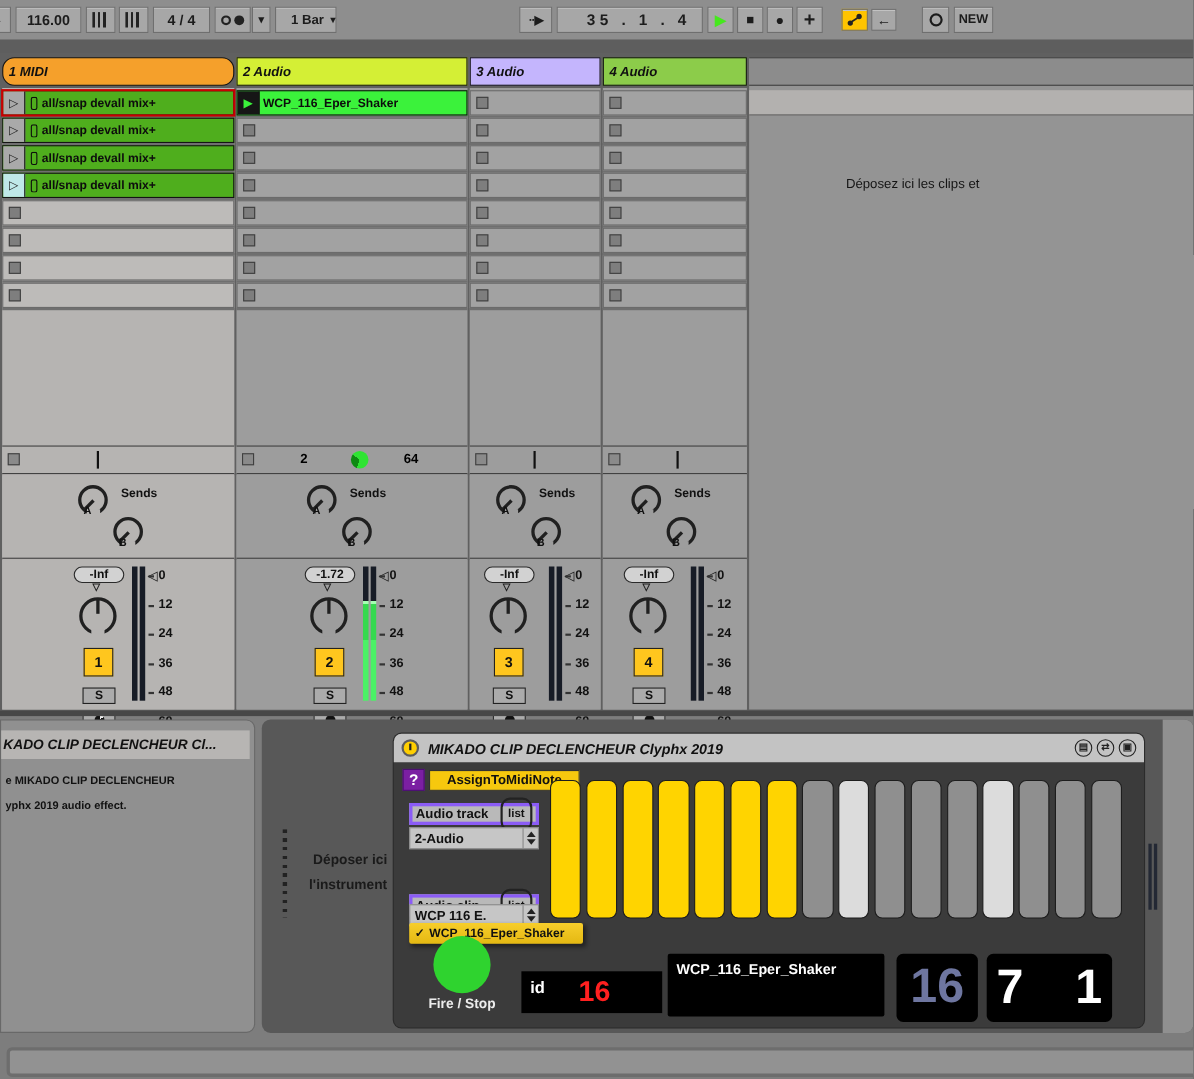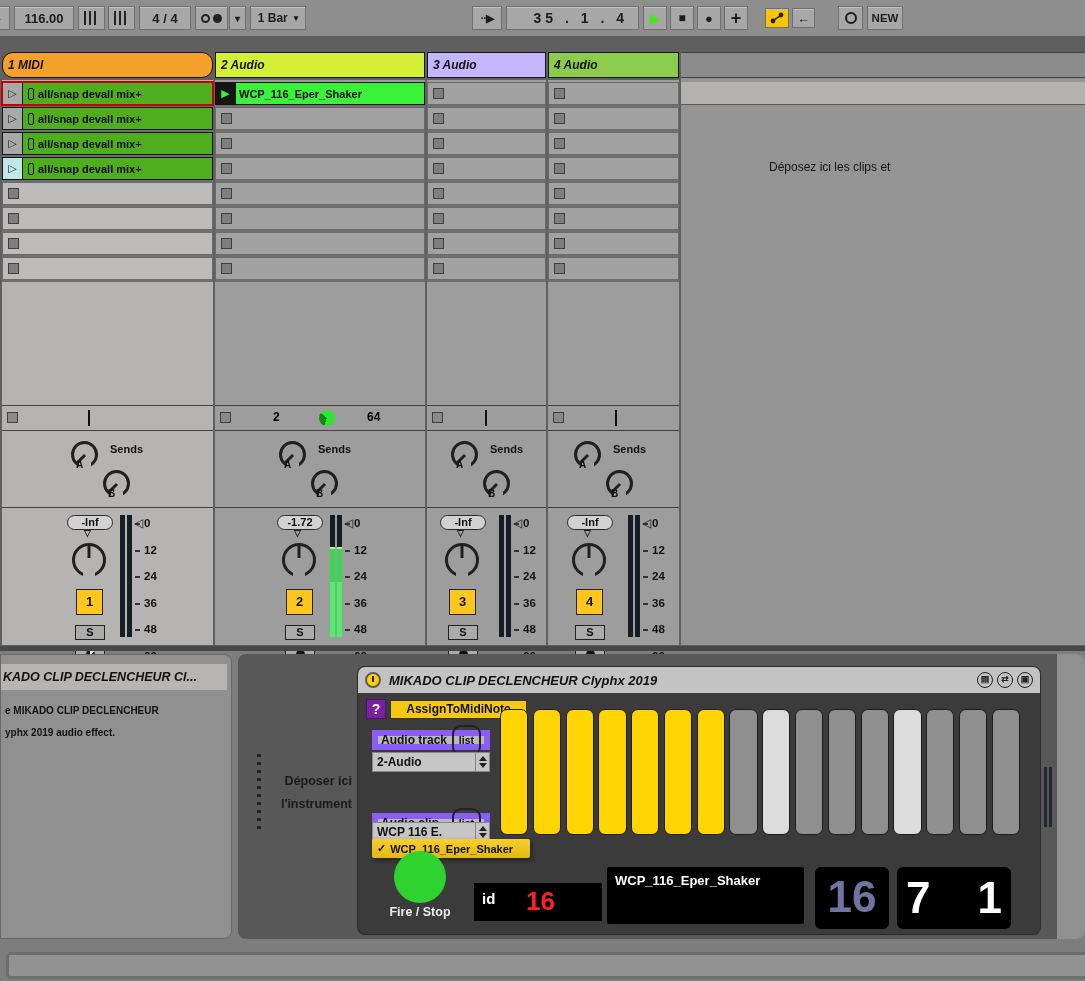--- a/index.html
+++ b/index.html
@@ -14,21 +14,21 @@
         display:flex;align-items:center;justify-content:center;}
   .clippedbtn{left:-16px;width:26px;}
   .tempo{left:14px;width:60px;}
   .nudge{width:27px;} .nudge1{left:78px;} .nudge2{left:108px;}
   .bars{width:15px;height:14px;background:repeating-linear-gradient(to right,#222 0 2px,transparent 2px 5px);}
   .tsig{left:139px;width:52px;}
   .metro{left:195px;width:33px;}
   .mo{width:9px;height:9px;border:2px solid #222;border-radius:50%;}
   .mf{width:9px;height:9px;background:#222;border-radius:50%;margin-left:3px;}
   .arrowbtn{left:229px;width:17px;font-size:10px;}
-  .quant{left:250px;width:56px;font-size:12px;gap:6px;}
+  .quant{left:250px;width:56px;font-size:12px;gap:6px;justify-content:flex-end;}
   .qarr{font-size:9px;}
   .follow{left:472px;width:30px;font-size:11px;letter-spacing:-1px;}
   .pos{left:506px;width:133px;font-size:14px;letter-spacing:4px;justify-content:flex-end;padding-right:10px;}
   .playb{left:643px;width:24px;color:#46e81e;font-size:13px;}
   .stopb{left:670px;width:24px;font-size:12px;}
   .recb{left:697px;width:24px;font-size:13px;}
   .odub{left:724px;width:24px;font-size:18px;}
   .midimap{left:765px;top:8px;width:24px;height:20px;background:#ffc400;}
   .backarr{left:792px;top:8px;width:23px;height:20px;font-size:13px;}
   .drawo{left:838px;width:25px;}
@@ -121,21 +121,21 @@
   .pwr::after{content:'';position:absolute;left:50%;top:2px;width:2px;height:6px;background:#222;transform:translateX(-50%);}
   .dev-name{font-weight:bold;font-style:italic;font-size:13px;color:#111;flex:1;white-space:nowrap;}
   .dev-icons{display:flex;gap:4px;}
   .dev-icons i{width:16px;height:16px;border:1.5px solid #222;border-radius:50%;color:#222;font-size:9px;line-height:13px;
                text-align:center;font-style:normal;font-weight:bold;}
   .dev-body{position:relative;height:241px;}
   .helpbtn{position:absolute;left:8px;top:6px;width:20px;height:20px;background:#7b1fa2;border:1px solid #4a1070;
            color:#fff;font-weight:bold;font-size:14px;text-align:center;line-height:19px;}
   .assignbtn{position:absolute;left:32px;top:7px;width:137px;height:19px;background:#f6c80e;border:1px solid #333;
              color:#111;font-weight:bold;font-size:12px;text-align:center;line-height:17px;}
-  .fieldlabel{position:absolute;left:14px;width:118px;height:20px;background:#b9b9b9;border:6px solid #8b5cf6;
+  .fieldlabel{position:absolute;left:14px;width:118px;height:20px;background:#b9b9b9;border:3px solid #8b5cf6;
               display:flex;align-items:center;font-weight:bold;font-size:12px;color:#111;padding:0 3px;}
   .fieldlabel .grow{flex:1;}
   .listpill{border:2px solid #222;border-radius:9px;font-size:10.5px;font-weight:bold;padding:8px 5px;line-height:11px;color:#111;}
   .flabel1{top:37px;} .flabel2{top:120px;}
   .dropdown{position:absolute;left:14px;width:118px;height:20px;background:#c6c6c6;border:1px solid #888;
             display:flex;align-items:center;font-weight:bold;font-size:12px;color:#111;padding-left:4px;}
   .dd1{top:59px;} .dd2{top:129px;}
   .dropdown .grow{flex:1;white-space:nowrap;overflow:hidden;}
   .spinner{width:14px;align-self:stretch;border-left:1px solid #888;display:flex;flex-direction:column;align-items:center;justify-content:center;gap:2px;}
   .spinner i{width:0;height:0;border-left:4px solid transparent;border-right:4px solid transparent;}

